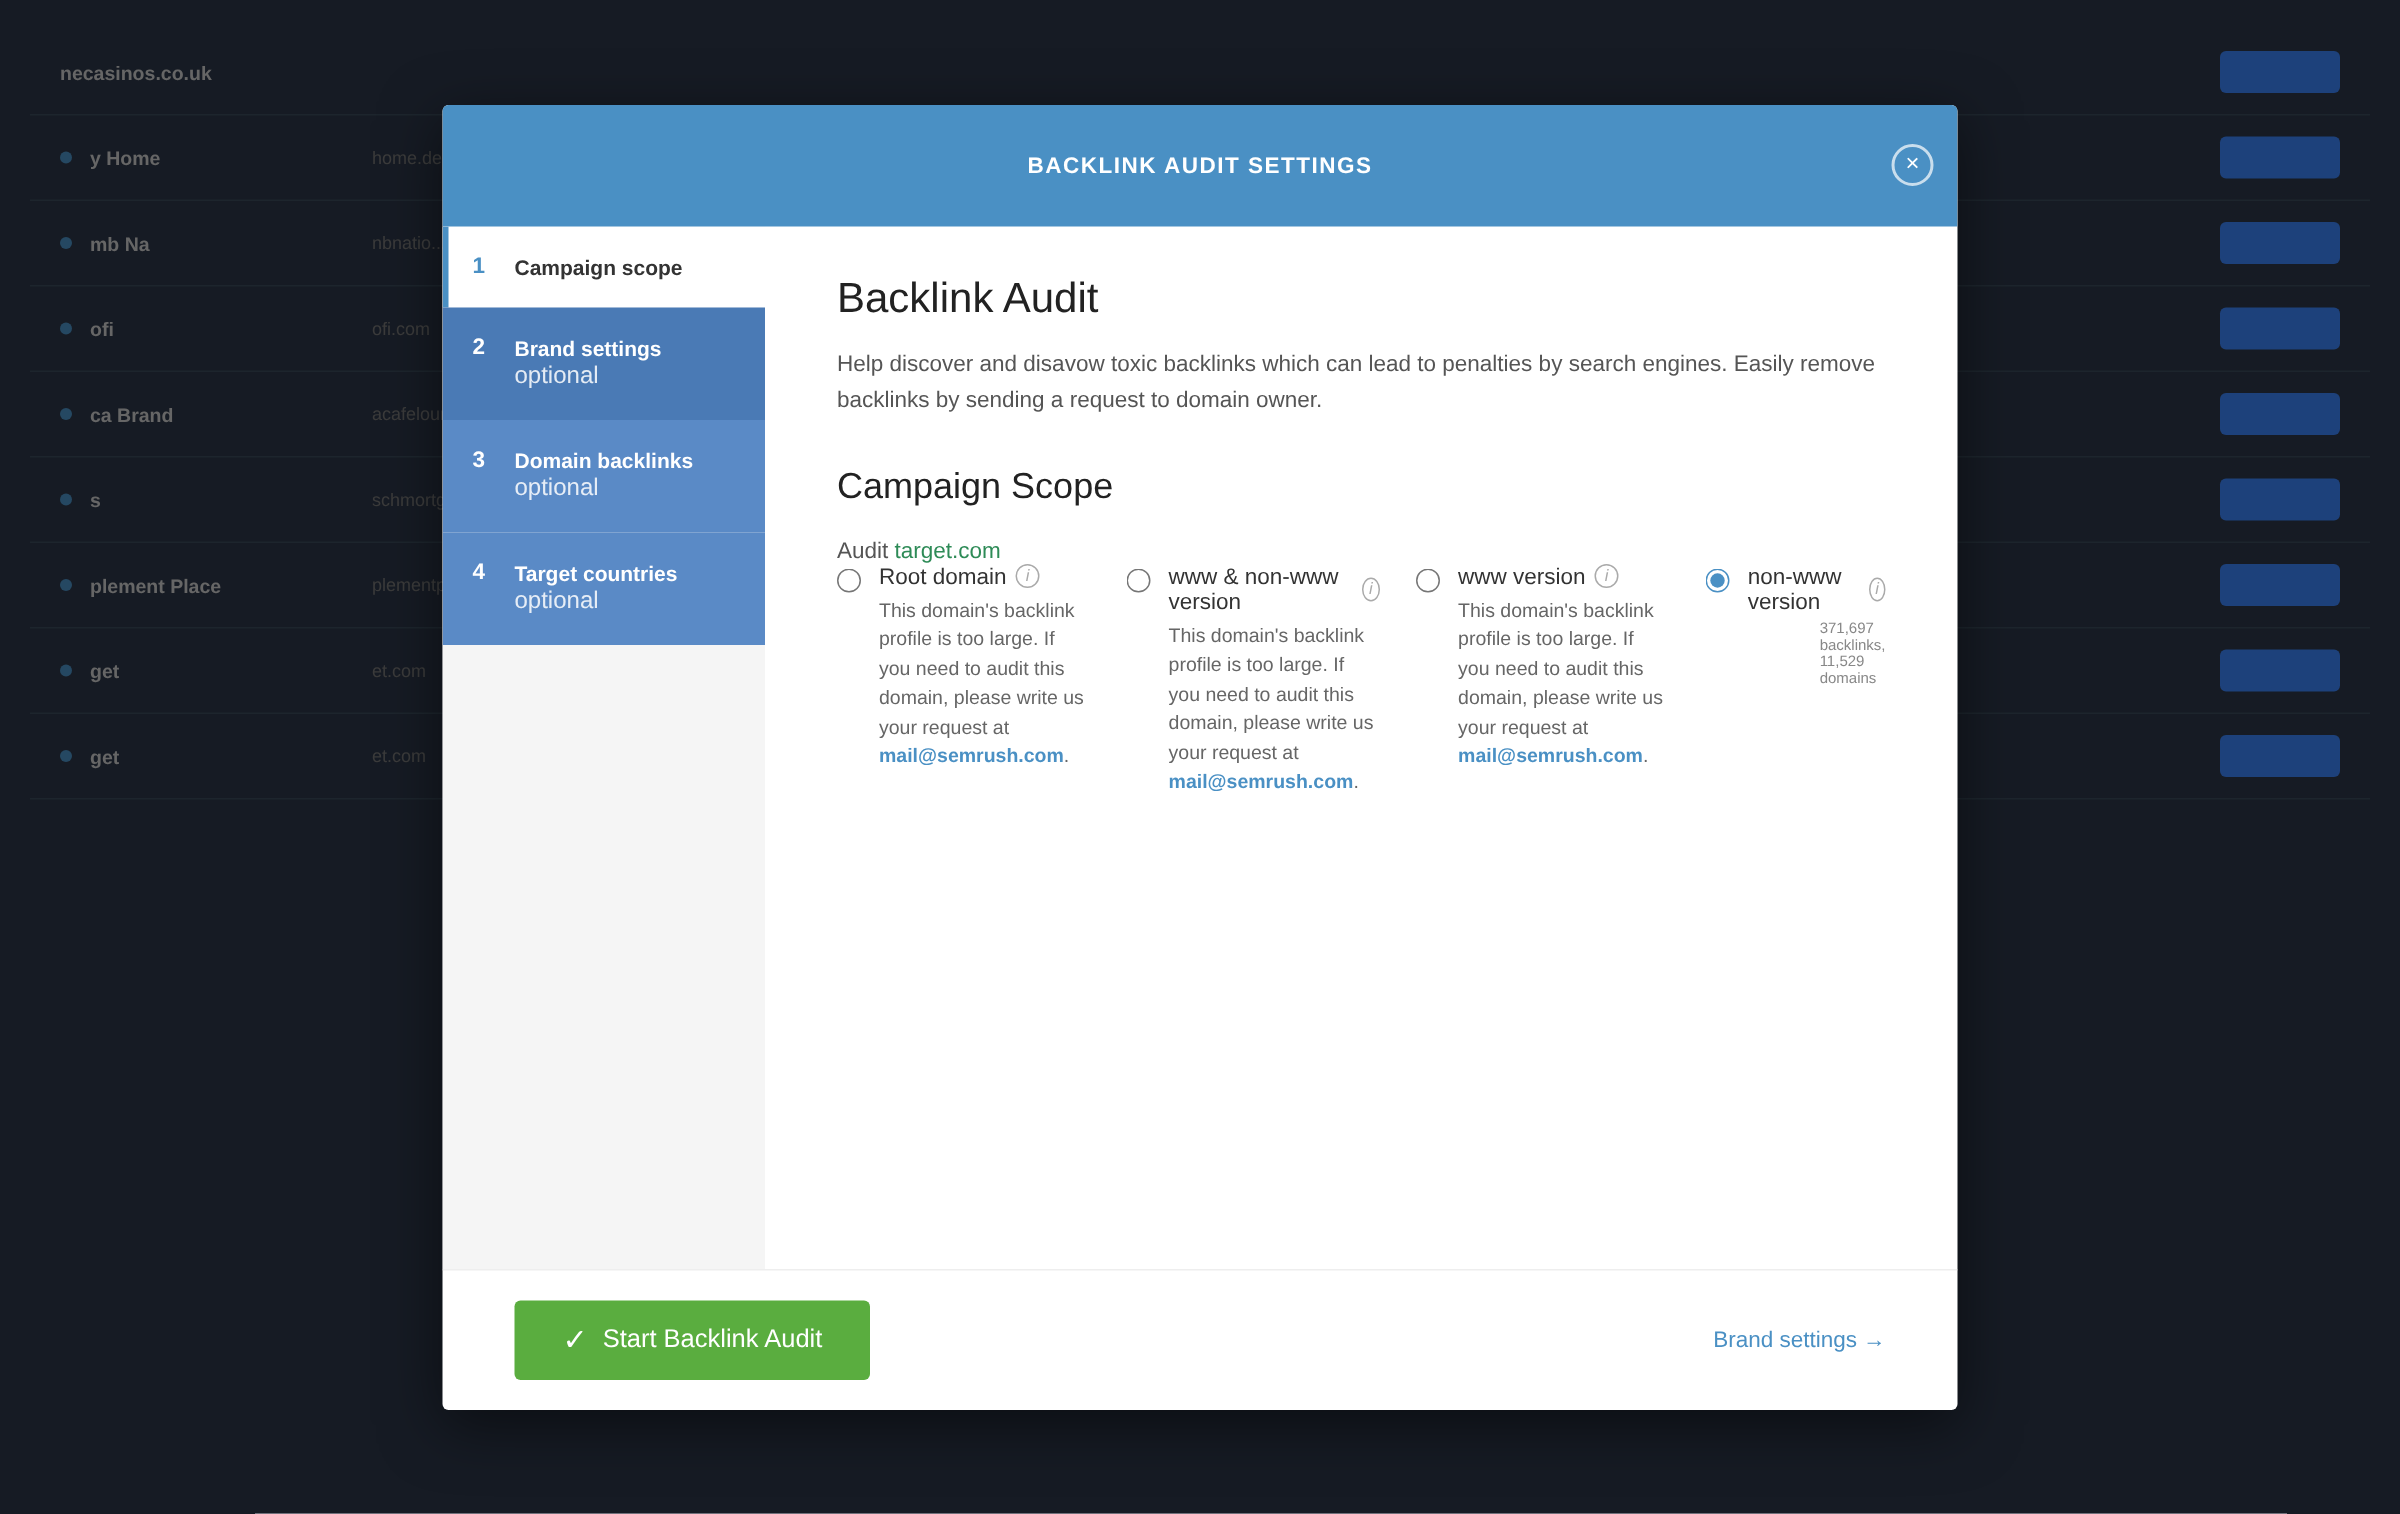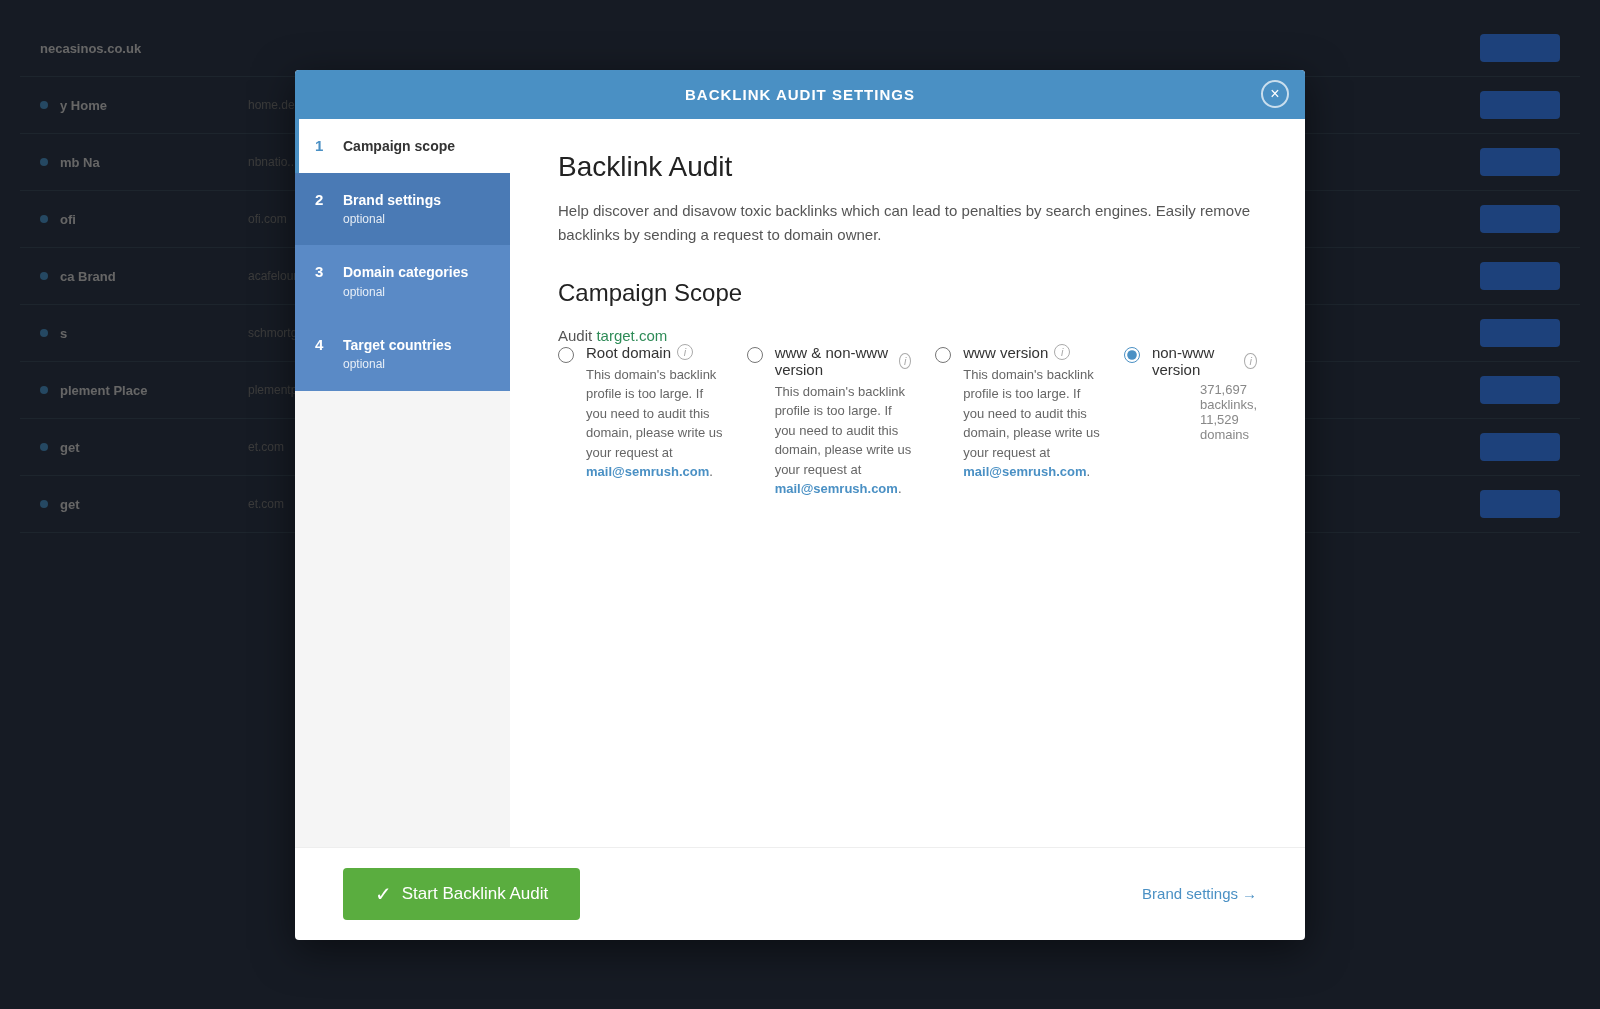--- a/index.html
+++ b/index.html
@@ -49,21 +49,21 @@
       border-radius: 4px;
       overflow: hidden;
       display: flex;
       flex-direction: column;
       box-shadow: 0 10px 40px rgba(0,0,0,0.5);
     }
 
     
     .modal-header {
       background: #4a90c4;
-      padding: 16px 24px;
+      padding: 32px 24px;
       display: flex;
       align-items: center;
       justify-content: center;
       position: relative;
       flex-shrink: 0;
     }
 
     .modal-title {
       color: #fff;
       font-size: 15px;
@@ -154,21 +154,21 @@
     .sidebar-item.active .sidebar-label {
       color: #333;
     }
 
     .sidebar-item.step-2-active .sidebar-label,
     .sidebar-item.step-3-4 .sidebar-label {
       color: #fff;
     }
 
     .sidebar-sublabel {
-      font-size: 12px;
+      font-size: 16px;
       font-weight: normal;
       color: inherit;
       opacity: 0.85;
     }
 
     
     .main-content {
       flex: 1;
       padding: 32px 48px;
       overflow-y: auto;
@@ -261,21 +261,21 @@
       line-height: 1.5;
     }
 
     .email-link {
       color: #4a90c4;
       text-decoration: none;
       font-weight: bold;
     }
 
     .radio-stats {
-      font-size: 13px;
+      font-size: 10px;
       color: #888;
       margin-top: 4px;
       margin-left: 48px;
     }
 
     
     .modal-footer {
       padding: 20px 48px;
       display: flex;
       align-items: center;
@@ -420,21 +420,21 @@
               <span>Brand settings</span><br>
               <span class="sidebar-sublabel">optional</span>
             </div>
           </div>
         </div>
 
         <div class="sidebar-item step-3-4">
           <span class="sidebar-num">3</span>
           <div>
             <div class="sidebar-label">
-              <span>Domain categories</span><br>
+              <span>Domain backlinks</span><br>
               <span class="sidebar-sublabel">optional</span>
             </div>
           </div>
         </div>
 
         <div class="sidebar-item step-3-4">
           <span class="sidebar-num">4</span>
           <div>
             <div class="sidebar-label">
               <span>Target countries</span><br>

